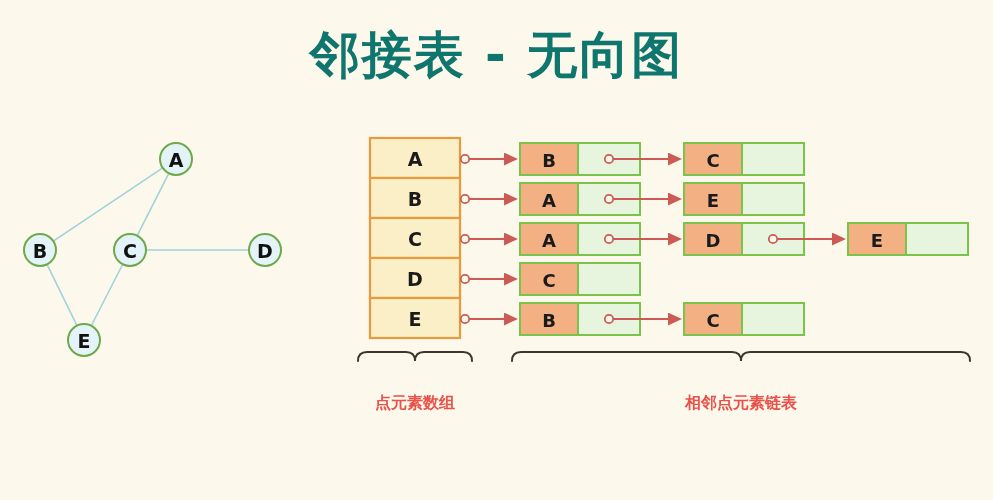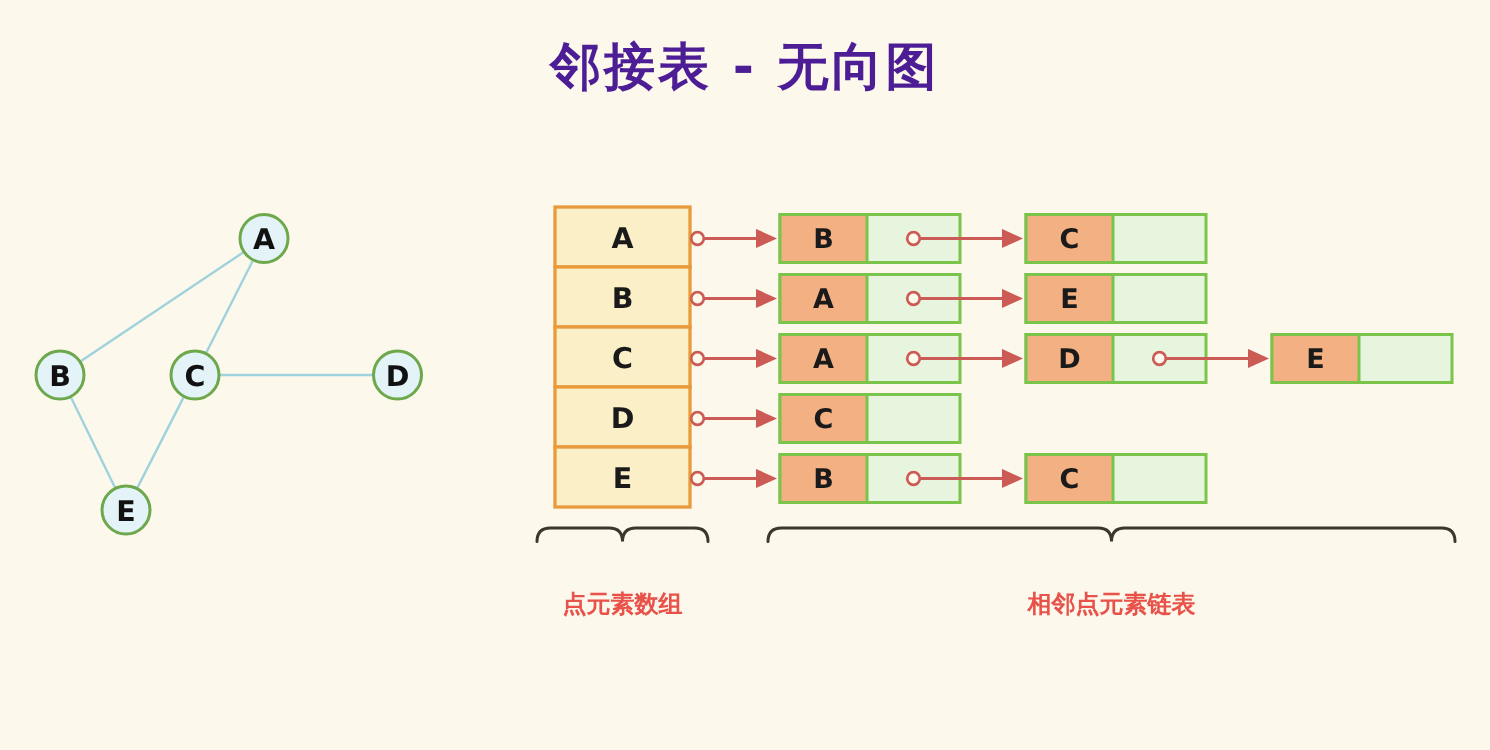--- a/index.html
+++ b/index.html
@@ -7,21 +7,21 @@
     width:993px;height:500px;
     background:#FDF8EC;
     font-family:"Liberation Sans","DejaVu Sans",sans-serif;
     overflow:hidden;
     position:relative;
   }
   #stage{position:absolute;left:0;top:0;width:993px;height:500px;}
   #title{
     position:absolute;left:0;top:22px;width:993px;
     text-align:center;
-    font-size:34px;font-weight:bold;color:#4c1d95;
+    font-size:50px;font-weight:bold;color:#0f766e;
     letter-spacing:2px;
     font-family:"DejaVu Sans","Liberation Sans",sans-serif;
   }
   svg{position:absolute;left:0;top:0;}
   .gnode-circle{fill:#E4F3F7;stroke:#6EA84C;stroke-width:2;}
   .gnode-label{font-family:"DejaVu Sans","Liberation Sans",sans-serif;font-size:19px;font-weight:bold;fill:#111;text-anchor:middle;dominant-baseline:central;}
   .gedge{stroke:#9FD3DC;stroke-width:1.6;fill:none;}
   .arr-cell{fill:#FBEFC8;stroke:#E89A3C;stroke-width:2.2;}
   .arr-label{font-family:"DejaVu Sans","Liberation Sans",sans-serif;font-size:19px;font-weight:bold;fill:#1a1a1a;text-anchor:middle;dominant-baseline:central;}
   .ll-box{fill:#E8F5DE;stroke:#7BC44C;stroke-width:2;}

